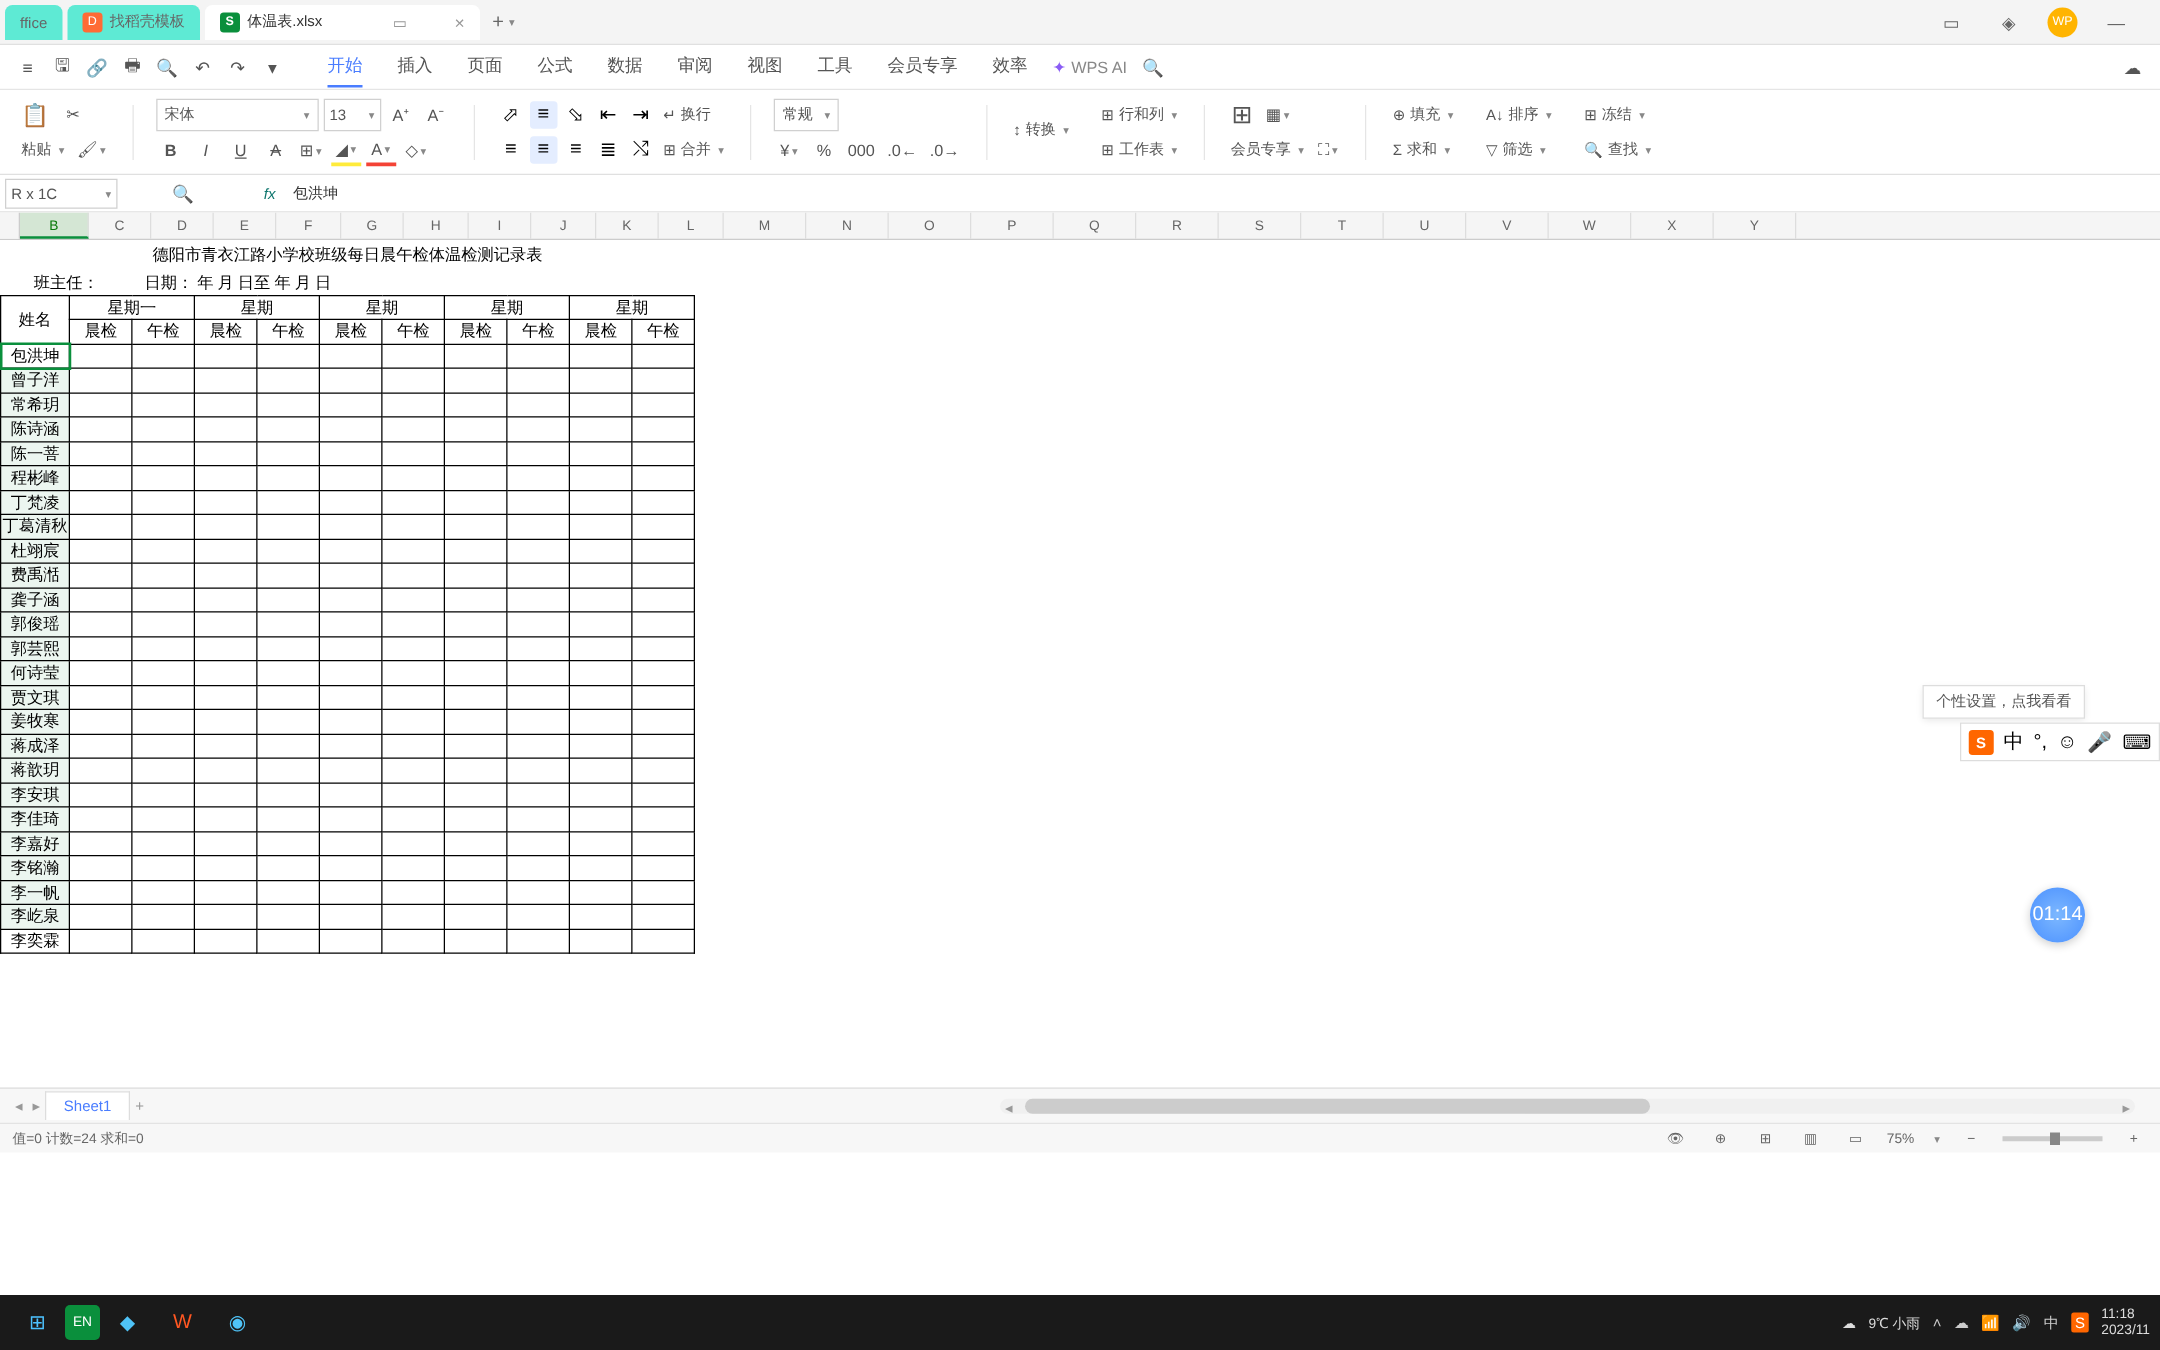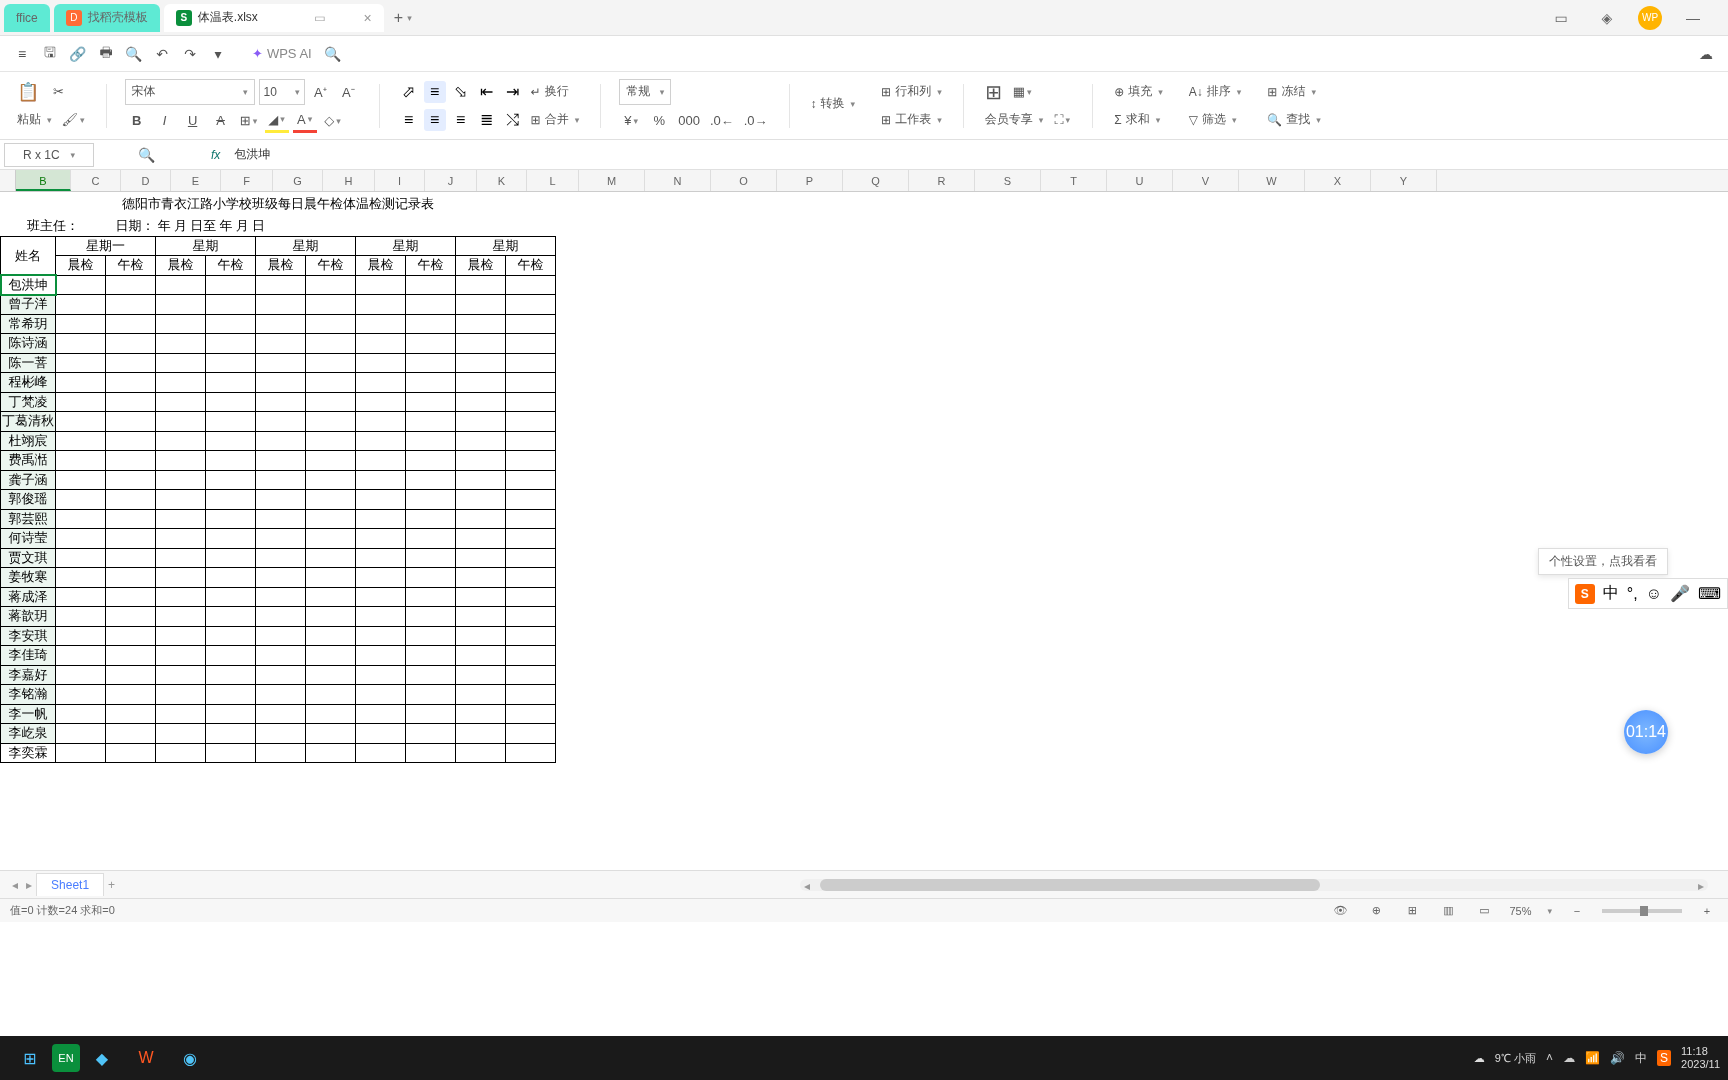--- a/index.html
+++ b/index.html
@@ -36,21 +36,21 @@
 .rbtn.lbl { font-size: 12px; gap: 4px; }
 .sep { width: 1px; height: 44px; background: #e5e5e5; margin: 0 4px; }
 .font-select { width: 130px; height: 26px; border: 1px solid #d0d0d0; font-size: 12px; padding: 0 6px; display: flex; align-items: center; justify-content: space-between; color: #555; }
 .size-select { width: 46px; height: 26px; border: 1px solid #d0d0d0; font-size: 12px; padding: 0 4px; display: flex; align-items: center; justify-content: space-between; color: #555; }
 .dd { font-size: 9px; color: #888; margin-left: 2px; }
 .align-btn { width: 22px; height: 22px; display: flex; align-items: center; justify-content: center; }
 .align-btn.active { background: #e4edff; border-radius: 3px; }
 
 
 .formulabar { height: 30px; display: flex; align-items: center; border-bottom: 1px solid #e0e0e0; font-size: 12px; }
-.namebox { width: 90px; height: 24px; border: 1px solid #d0d0d0; margin-left: 4px; padding: 0 18px; display: flex; align-items: center; justify-content: space-between; color: #555; }
+.namebox { width: 90px; height: 24px; border: 1px solid #d0d0d0; margin-left: 4px; padding: 0 4px; display: flex; align-items: center; justify-content: space-between; color: #555; }
 .fx-label { margin-left: 50px; color: #0f766e; font-style: italic; }
 .formula-input { margin-left: 8px; padding: 0 6px; color: #333; }
 
 
 .gridarea { position: relative; height: 700px; overflow: hidden; }
 .colhdr { display: flex; height: 22px; background: #f5f5f5; border-bottom: 1px solid #ccc; }
 .corner { width: 16px; border-right: 1px solid #ccc; background: #f5f5f5; }
 .ch { text-align: center; font-size: 11px; color: #666; border-right: 1px solid #ddd; line-height: 22px; }
 .ch.sel { background: #d4e6d4; color: #0a7a0a; border-bottom: 2px solid #0a8f3c; }
 .gridbody { display: flex; }
@@ -123,20 +123,32 @@
 
 <div class="quickbar">
   <span class="qa-icon">≡</span>
   <span class="qa-icon">🖫</span>
   <span class="qa-icon">🔗</span>
   <span class="qa-icon">🖶</span>
   <span class="qa-icon">🔍</span>
   <span class="qa-icon">↶</span>
   <span class="qa-icon">↷</span>
   <span class="qa-icon">▾</span>
+  <div class="ribbon-tabs">
+    <span class="ribbon-tab active">开始</span>
+    <span class="ribbon-tab">插入</span>
+    <span class="ribbon-tab">页面</span>
+    <span class="ribbon-tab">公式</span>
+    <span class="ribbon-tab">数据</span>
+    <span class="ribbon-tab">审阅</span>
+    <span class="ribbon-tab">视图</span>
+    <span class="ribbon-tab">工具</span>
+    <span class="ribbon-tab">会员专享</span>
+    <span class="ribbon-tab">效率</span>
+  </div>
   <div class="wps-ai">
     <span class="ai-icon">✦</span>
     <span>WPS AI</span>
   </div>
   <span class="qa-icon" style="margin-left:8px">🔍</span>
   <span class="qa-icon" style="margin-left:auto">☁</span>
 </div>
 
 <div class="ribbon">
   <div class="rgroup">
@@ -153,21 +165,21 @@
     </div>
   </div>
   <div class="sep"></div>
   <div class="rgroup">
     <div class="rrow">
       <div class="font-select">
           <span>宋体</span>
           <span class="dd">▾</span>
         </div>
       <div class="size-select">
-          <span>10</span>
+          <span>13</span>
           <span class="dd">▾</span>
         </div>
       <span class="rbtn">A⁺</span>
       <span class="rbtn">A⁻</span>
     </div>
     <div class="rrow">
       <span class="rbtn">
           <b>B</b>
         </span>
       <span class="rbtn">

